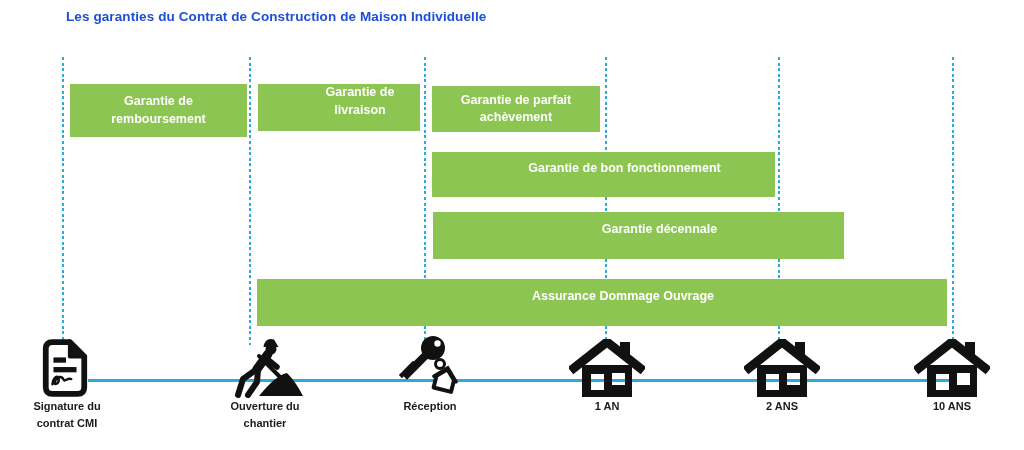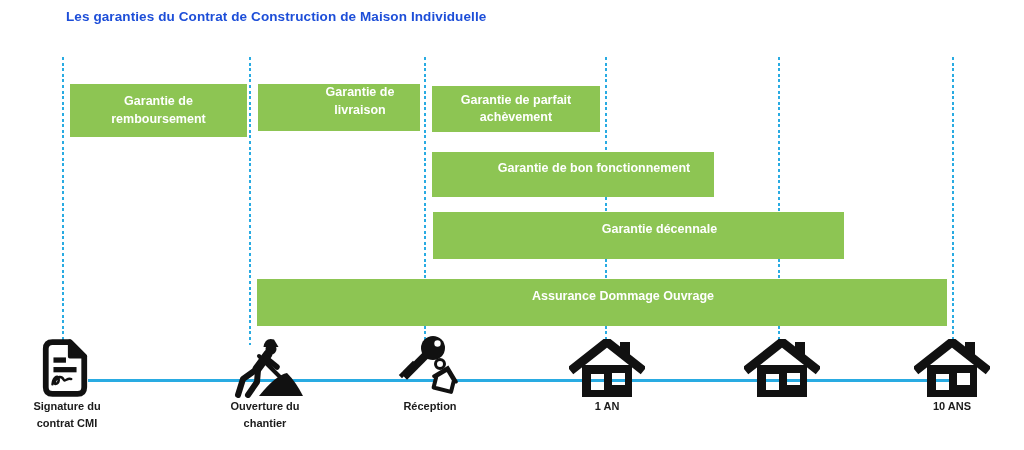--- a/index.html
+++ b/index.html
@@ -49,21 +49,21 @@
 
   <div class="bar" style="left:70px;top:84px;width:177px;height:53px">
     <span class="w120">Garantie de remboursement</span>
   </div>
   <div class="bar pb" style="left:258px;top:84px;width:162px;height:47px">
     <span>Garantie de livraison</span>
   </div>
   <div class="bar" style="left:432px;top:86px;width:168px;height:46px">
     <span class="w140">Garantie de parfait achèvement</span>
   </div>
-  <div class="bar pb" style="left:432px;top:152px;width:282px;height:45px">
+  <div class="bar pb" style="left:432px;top:152px;width:343px;height:45px">
     <span>Garantie de bon fonctionnement</span>
   </div>
   <div class="bar pb" style="left:433px;top:212px;width:411px;height:47px">
     <span>Garantie décennale</span>
   </div>
   <div class="bar pb" style="left:257px;top:279px;width:690px;height:47px">
     <span>Assurance Dommage Ouvrage</span>
   </div>
 
   <div class="hline"></div>
@@ -114,15 +114,16 @@
   <svg class="icon" style="left:914px;top:339px" width="76" height="59" viewBox="0 0 76 59">
     <rect x="51" y="3" width="10" height="15" fill="#111"></rect>
     <path d="M5 29 L38 3 L71 29" fill="none" stroke="#111" stroke-width="9" stroke-linecap="square"></path>
     <path fill-rule="evenodd" fill="#111" d="M13 26 H63 V58 H13 Z M22 51 V35 H35 V51 Z M43 34 H56 V46 H43 Z"></path>
   </svg>
 
   <div class="mlabel" style="left:17px;width:100px">Signature du contrat CMI</div>
   <div class="mlabel" style="left:215px;width:100px">Ouverture du chantier</div>
   <div class="mlabel" style="left:365px;width:130px">Réception</div>
   <div class="mlabel" style="left:542px;width:130px">1 AN</div>
+  <div class="mlabel" style="left:717px;width:130px">2 ANS</div>
   <div class="mlabel" style="left:887px;width:130px">10 ANS</div>
 
 </div>
 
 </body></html>

